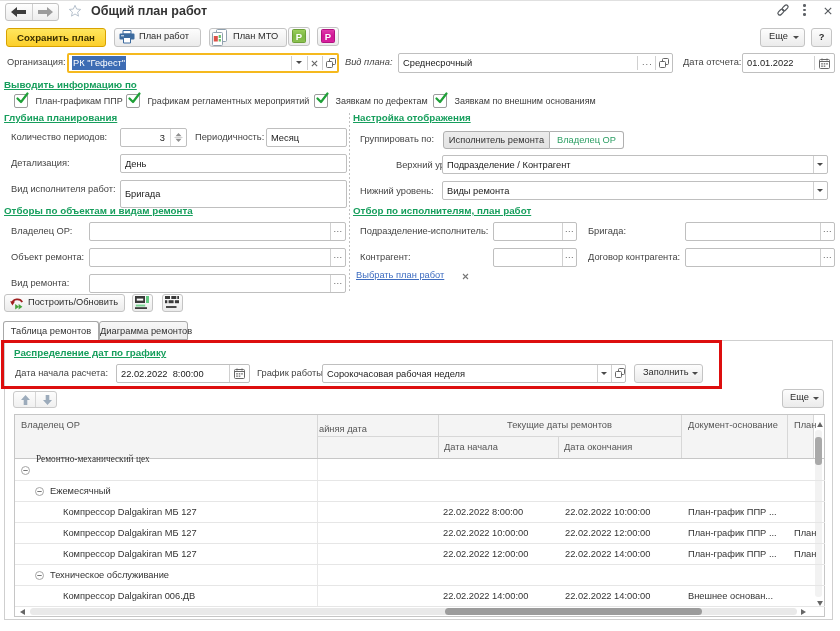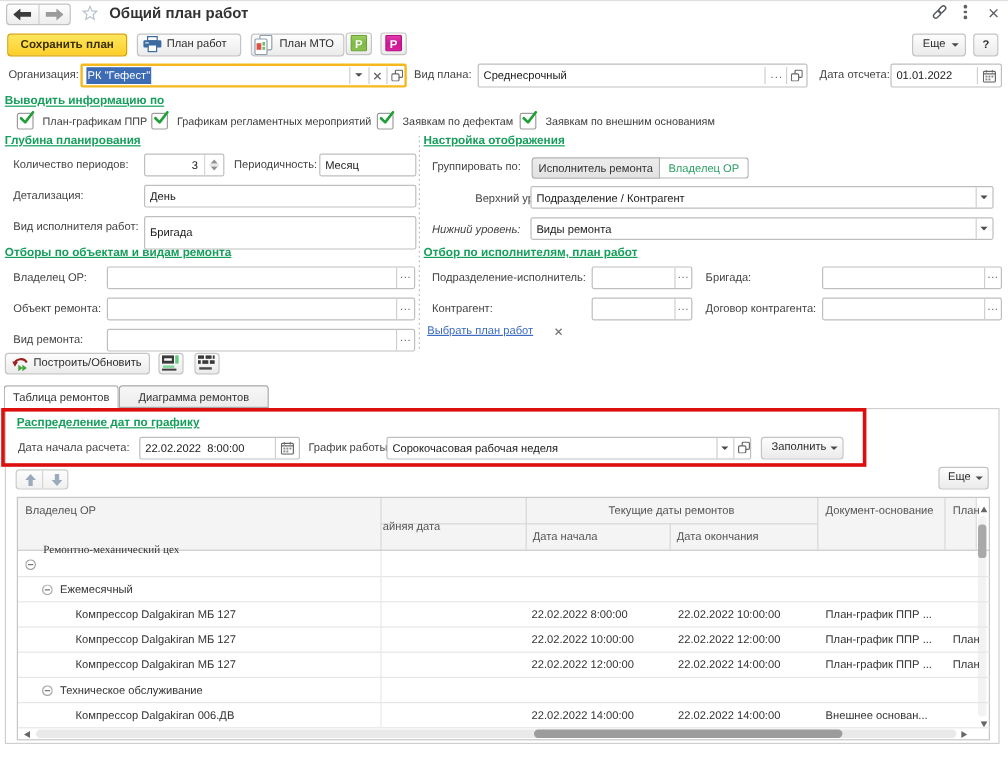--- a/index.html
+++ b/index.html
@@ -104,21 +104,21 @@
 <div class="dd" style="left:296px;top:61px;"></div>
 <div class="sep" style="left:307px;top:56px;height:14px;"></div>
 <svg class="a" style="left:311px;top:60px;" width="7" height="7" viewBox="0 0 8 8">
     <path d="M1 1 L7 7 M7 1 L1 7" stroke="#666" stroke-width="1.3"></path>
   </svg>
 <div class="sep" style="left:322px;top:56px;height:14px;"></div>
 <svg class="a" style="left:326px;top:58px;" width="10" height="10" viewBox="0 0 10 10">
     <rect x="0.5" y="3.5" width="6" height="6" rx="1" fill="none" stroke="#666"></rect>
     <path d="M3.5 3.5 v-2 a1 1 0 0 1 1-1 h4 a1 1 0 0 1 1 1 v4 a1 1 0 0 1 -1 1 h-2" fill="none" stroke="#666"></path>
   </svg>
-<div class="lbl" style="left:345px;top:57px;">Вид плана:</div>
+<div class="lbl" style="left:345px;top:57px;font-style:italic;">Вид плана:</div>
 <div class="fld" style="left:398px;top:53px;width:275px;height:20px;">
     <span class="tx">Среднесрочный</span>
   </div>
 <div class="sep" style="left:637px;top:56px;height:14px;"></div>
 <div class="a" style="left:642px;top:57px;color:#666;letter-spacing:1px;">...</div>
 <div class="sep" style="left:655px;top:56px;height:14px;"></div>
 <svg class="a" style="left:659px;top:58px;" width="10" height="10" viewBox="0 0 10 10">
     <rect x="0.5" y="3.5" width="6" height="6" rx="1" fill="none" stroke="#666"></rect>
     <path d="M3.5 3.5 v-2 a1 1 0 0 1 1-1 h4 a1 1 0 0 1 1 1 v4 a1 1 0 0 1 -1 1 h-2" fill="none" stroke="#666"></path>
   </svg>
@@ -193,21 +193,21 @@
 <div class="a" style="left:443px;top:131px;width:107px;height:18px;background:linear-gradient(#ececec,#e2e2e2);border:1px solid #b0b0b0;border-radius:3px 0 0 3px;text-align:center;line-height:16px;color:#333;">Исполнитель ремонта</div>
 <div class="a" style="left:550px;top:131px;width:74px;height:18px;background:#fff;border:1px solid #b0b0b0;border-left:none;border-radius:0 3px 3px 0;text-align:center;line-height:16px;color:#2b9e63;">Владелец ОР</div>
 
 <div class="lbl" style="left:360px;top:160px;margin-left:36px;">Верхний уровень:</div>
 <div class="fld" style="left:442px;top:155px;width:386px;height:19px;">
     <span class="tx">Подразделение / Контрагент</span>
   </div>
 <div class="sep" style="left:813px;top:156px;height:17px;"></div>
 <div class="dd" style="left:817px;top:163px;"></div>
 
-<div class="lbl" style="left:360px;top:186px;font-style:italic;">Нижний уровень:</div>
+<div class="lbl" style="left:360px;top:186px;">Нижний уровень:</div>
 <div class="fld" style="left:442px;top:181px;width:386px;height:19px;">
     <span class="tx">Виды ремонта</span>
   </div>
 <div class="sep" style="left:813px;top:182px;height:17px;"></div>
 <div class="dd" style="left:817px;top:189px;"></div>
 
 <div class="ghead" style="left:4px;top:205px;">Отборы по объектам и видам ремонта</div>
 <div class="ghead" style="left:353px;top:205px;">Отбор по исполнителям, план работ</div>
 
 <div class="lbl" style="left:11px;top:226px;">Владелец ОР:</div>
@@ -260,21 +260,21 @@
     <rect x="0" y="0" width="5" height="3" fill="#3a3a3a"></rect>
     <rect x="6.3" y="0" width="5" height="3" fill="#3a3a3a"></rect>
     <rect x="12.3" y="0" width="1.7" height="3" fill="#3a3a3a"></rect>
     <rect x="0" y="4.2" width="2.3" height="3" fill="#3a3a3a"></rect>
     <rect x="3.6" y="4.2" width="5" height="3" fill="#3a3a3a"></rect>
     <rect x="9.9" y="4.2" width="4.1" height="3" fill="#3a3a3a"></rect>
     <rect x="1" y="10" width="10.5" height="2" fill="#4a4a4a"></rect>
   </svg>
 
 <div class="a" style="left:4px;top:340px;width:829px;height:280px;background:#fff;border:1px solid #cfcfcf;"></div>
-<div class="a" style="left:99px;top:321px;width:125px;height:19px;background:linear-gradient(#f7f7f7,#ececec);border:1px solid #a8a8a8;border-radius:3px 3px 0 0;text-align:center;line-height:18px;color:#333;">Диаграмма ремонтов</div>
+<div class="a" style="left:99px;top:321px;width:89px;height:19px;background:linear-gradient(#f7f7f7,#ececec);border:1px solid #a8a8a8;border-radius:3px 3px 0 0;text-align:center;line-height:18px;color:#333;">Диаграмма ремонтов</div>
 <div class="a" style="left:3px;top:321px;width:96px;height:20px;background:#fff;border:1px solid #a8a8a8;border-bottom:none;border-radius:3px 3px 0 0;text-align:center;line-height:18px;color:#333;">Таблица ремонтов</div>
 
 <div class="a" style="left:1px;top:340px;width:721px;height:49px;border:3px solid #dd0e0e;"></div>
 <div class="ghead" style="left:14px;top:347px;">Распределение дат по графику</div>
 <div class="lbl" style="left:15px;top:368px;">Дата начала расчета:</div>
 <div class="fld" style="left:116px;top:364px;width:134px;height:19px;">
     <span class="tx">22.02.2022&nbsp;&nbsp;8:00:00</span>
   </div>
 <div class="sep" style="left:229px;top:365px;height:17px;"></div>
 <svg class="a" style="left:234px;top:368px;" width="11" height="11" viewBox="0 0 11 11">
@@ -320,21 +320,21 @@
 <div class="sep" style="left:317px;top:415px;height:43px;background:#d7d7d7;"></div>
 <div class="sep" style="left:438px;top:415px;height:43px;background:#d7d7d7;"></div>
 <div class="sep" style="left:558px;top:436px;height:22px;background:#d7d7d7;"></div>
 <div class="sep" style="left:681px;top:415px;height:43px;background:#d7d7d7;"></div>
 <div class="sep" style="left:787px;top:415px;height:43px;background:#d7d7d7;"></div>
 <div class="sep" style="left:813px;top:415px;height:43px;background:#d7d7d7;"></div>
 <div class="a" style="left:317px;top:436px;width:364px;height:1px;background:#d7d7d7;"></div>
 <div class="a" style="left:15px;top:458px;width:810px;height:1px;background:#c7c7c7;"></div>
 
 <div class="lbl" style="left:21px;top:420px;color:#555;">Владелец ОР</div>
-<div class="lbl" style="left:319px;top:434px;color:#555;">айняя дата</div>
+<div class="lbl" style="left:319px;top:424px;color:#555;">айняя дата</div>
 <div class="a" style="left:438px;top:420px;width:243px;text-align:center;color:#555;">Текущие даты ремонтов</div>
 <div class="lbl" style="left:444px;top:442px;color:#555;">Дата начала</div>
 <div class="lbl" style="left:564px;top:442px;color:#555;">Дата окончания</div>
 <div class="lbl" style="left:688px;top:420px;color:#555;">Документ-основание</div>
 <div class="lbl" style="left:794px;top:420px;color:#555;">План</div>
 
 <svg class="a" style="left:816.5px;top:422px;" width="6" height="5" viewBox="0 0 7 6">
     <path d="M3.5 0 L7 6 H0 Z" fill="#666"></path>
   </svg>
 <div class="a" style="left:815px;top:430px;width:7px;height:167px;background:#f2f2f2;border-radius:3px;"></div>

